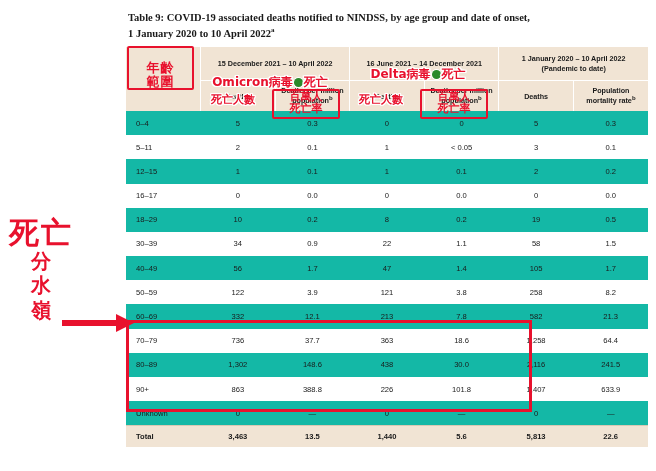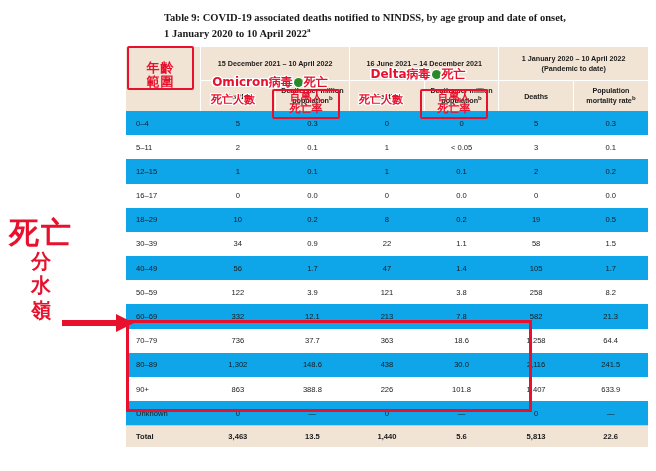--- a/index.html
+++ b/index.html
@@ -17,21 +17,20 @@
     width: 534px; height: 471px;
     background: #ffffff;
   }
   .caption {
     font-family: "Liberation Serif", serif;
     font-size: 10.5px;
     font-weight: bold;
     color: #1a1a1a;
     line-height: 1.45;
     padding: 10px 6px 6px 6px;
-    margin-left: 36px;
   }
   .caption sup { font-size: 7px; vertical-align: super; font-weight: bold; }
 
   table.t {
     border-collapse: collapse;
     width: 522px;
     margin-left: 4px;
     table-layout: fixed;
     font-family: "Liberation Sans", sans-serif;
   }
@@ -69,21 +68,21 @@
     color: #1a1a1a;
     text-align: center;
     height: 24.2px;
     vertical-align: middle;
   }
   tbody td.agecell {
     text-align: left;
     padding-left: 10px;
     font-size: 7.6px;
   }
-  tr.alt td { background: #0ea5e9; }
+  tr.alt td { background: #14b8a6; }
   tr.plain td { background: #ffffff; }
   tr.total td {
     background: #f1e4d4;
     font-weight: bold;
     height: 22px;
     border-top: 1px solid #d9c9b4;
   }
   tr.total td.agecell { text-align: left; }
 
   .col-age { width: 74px; }

